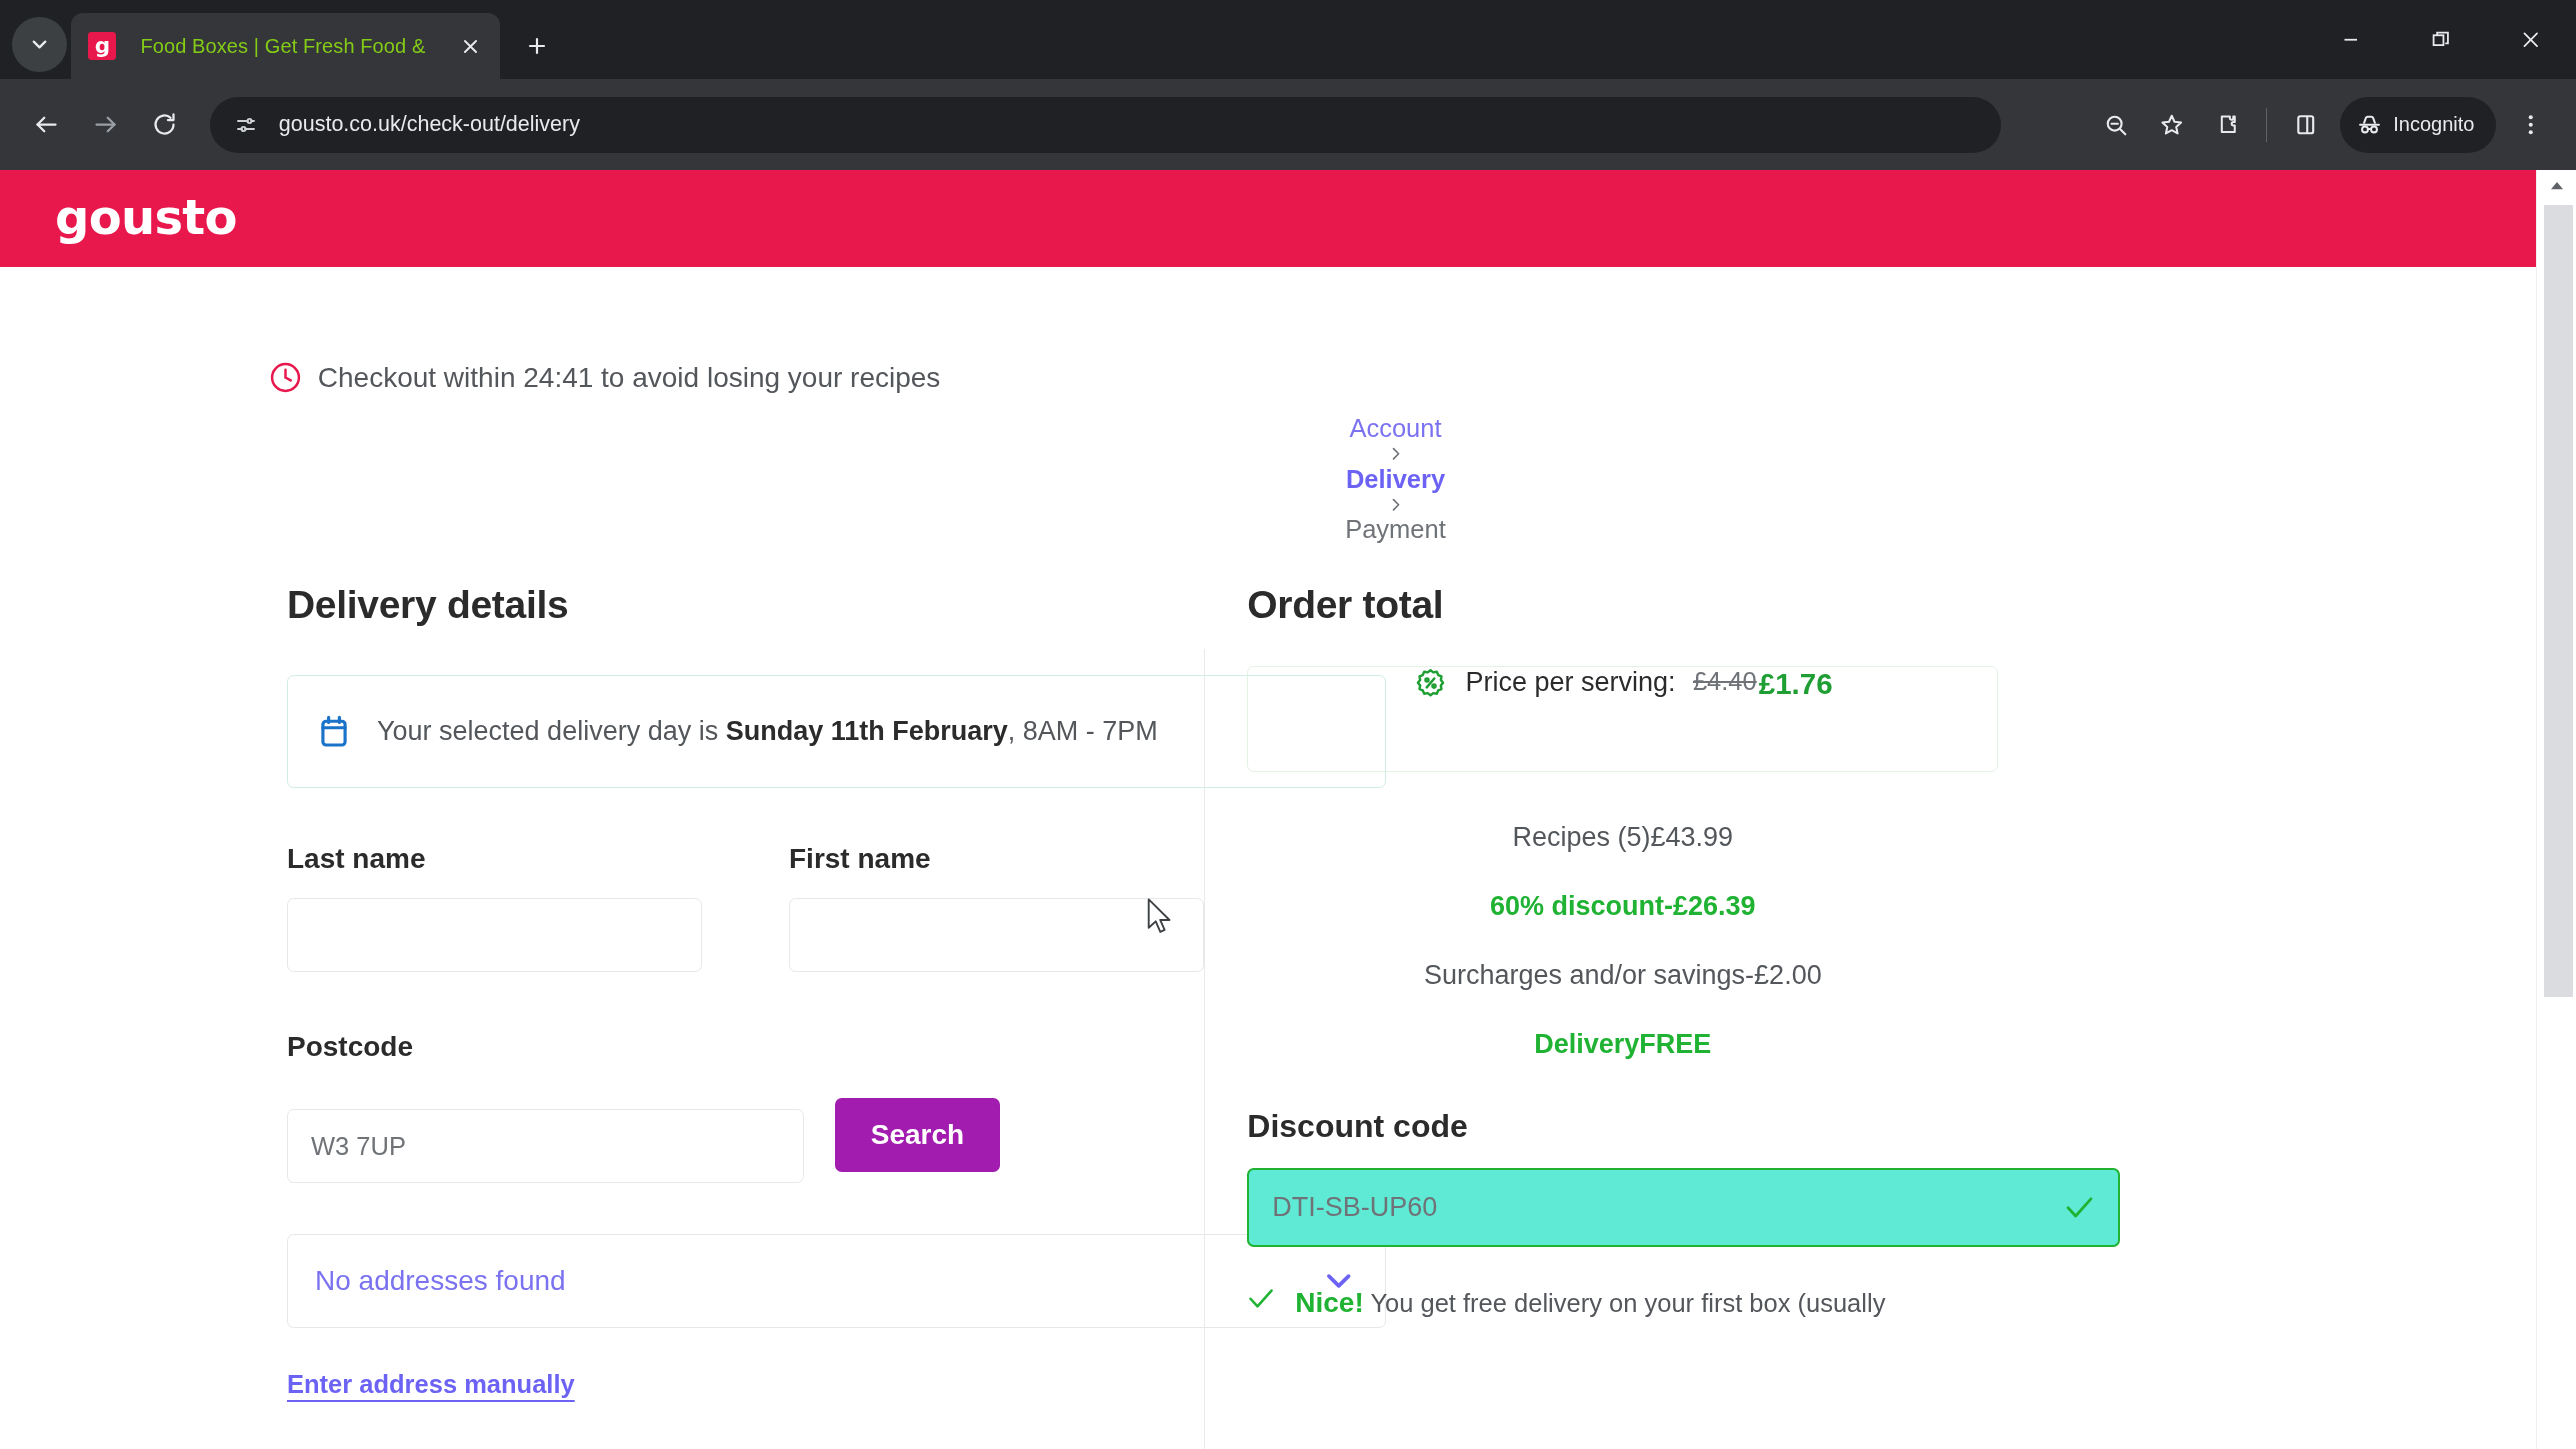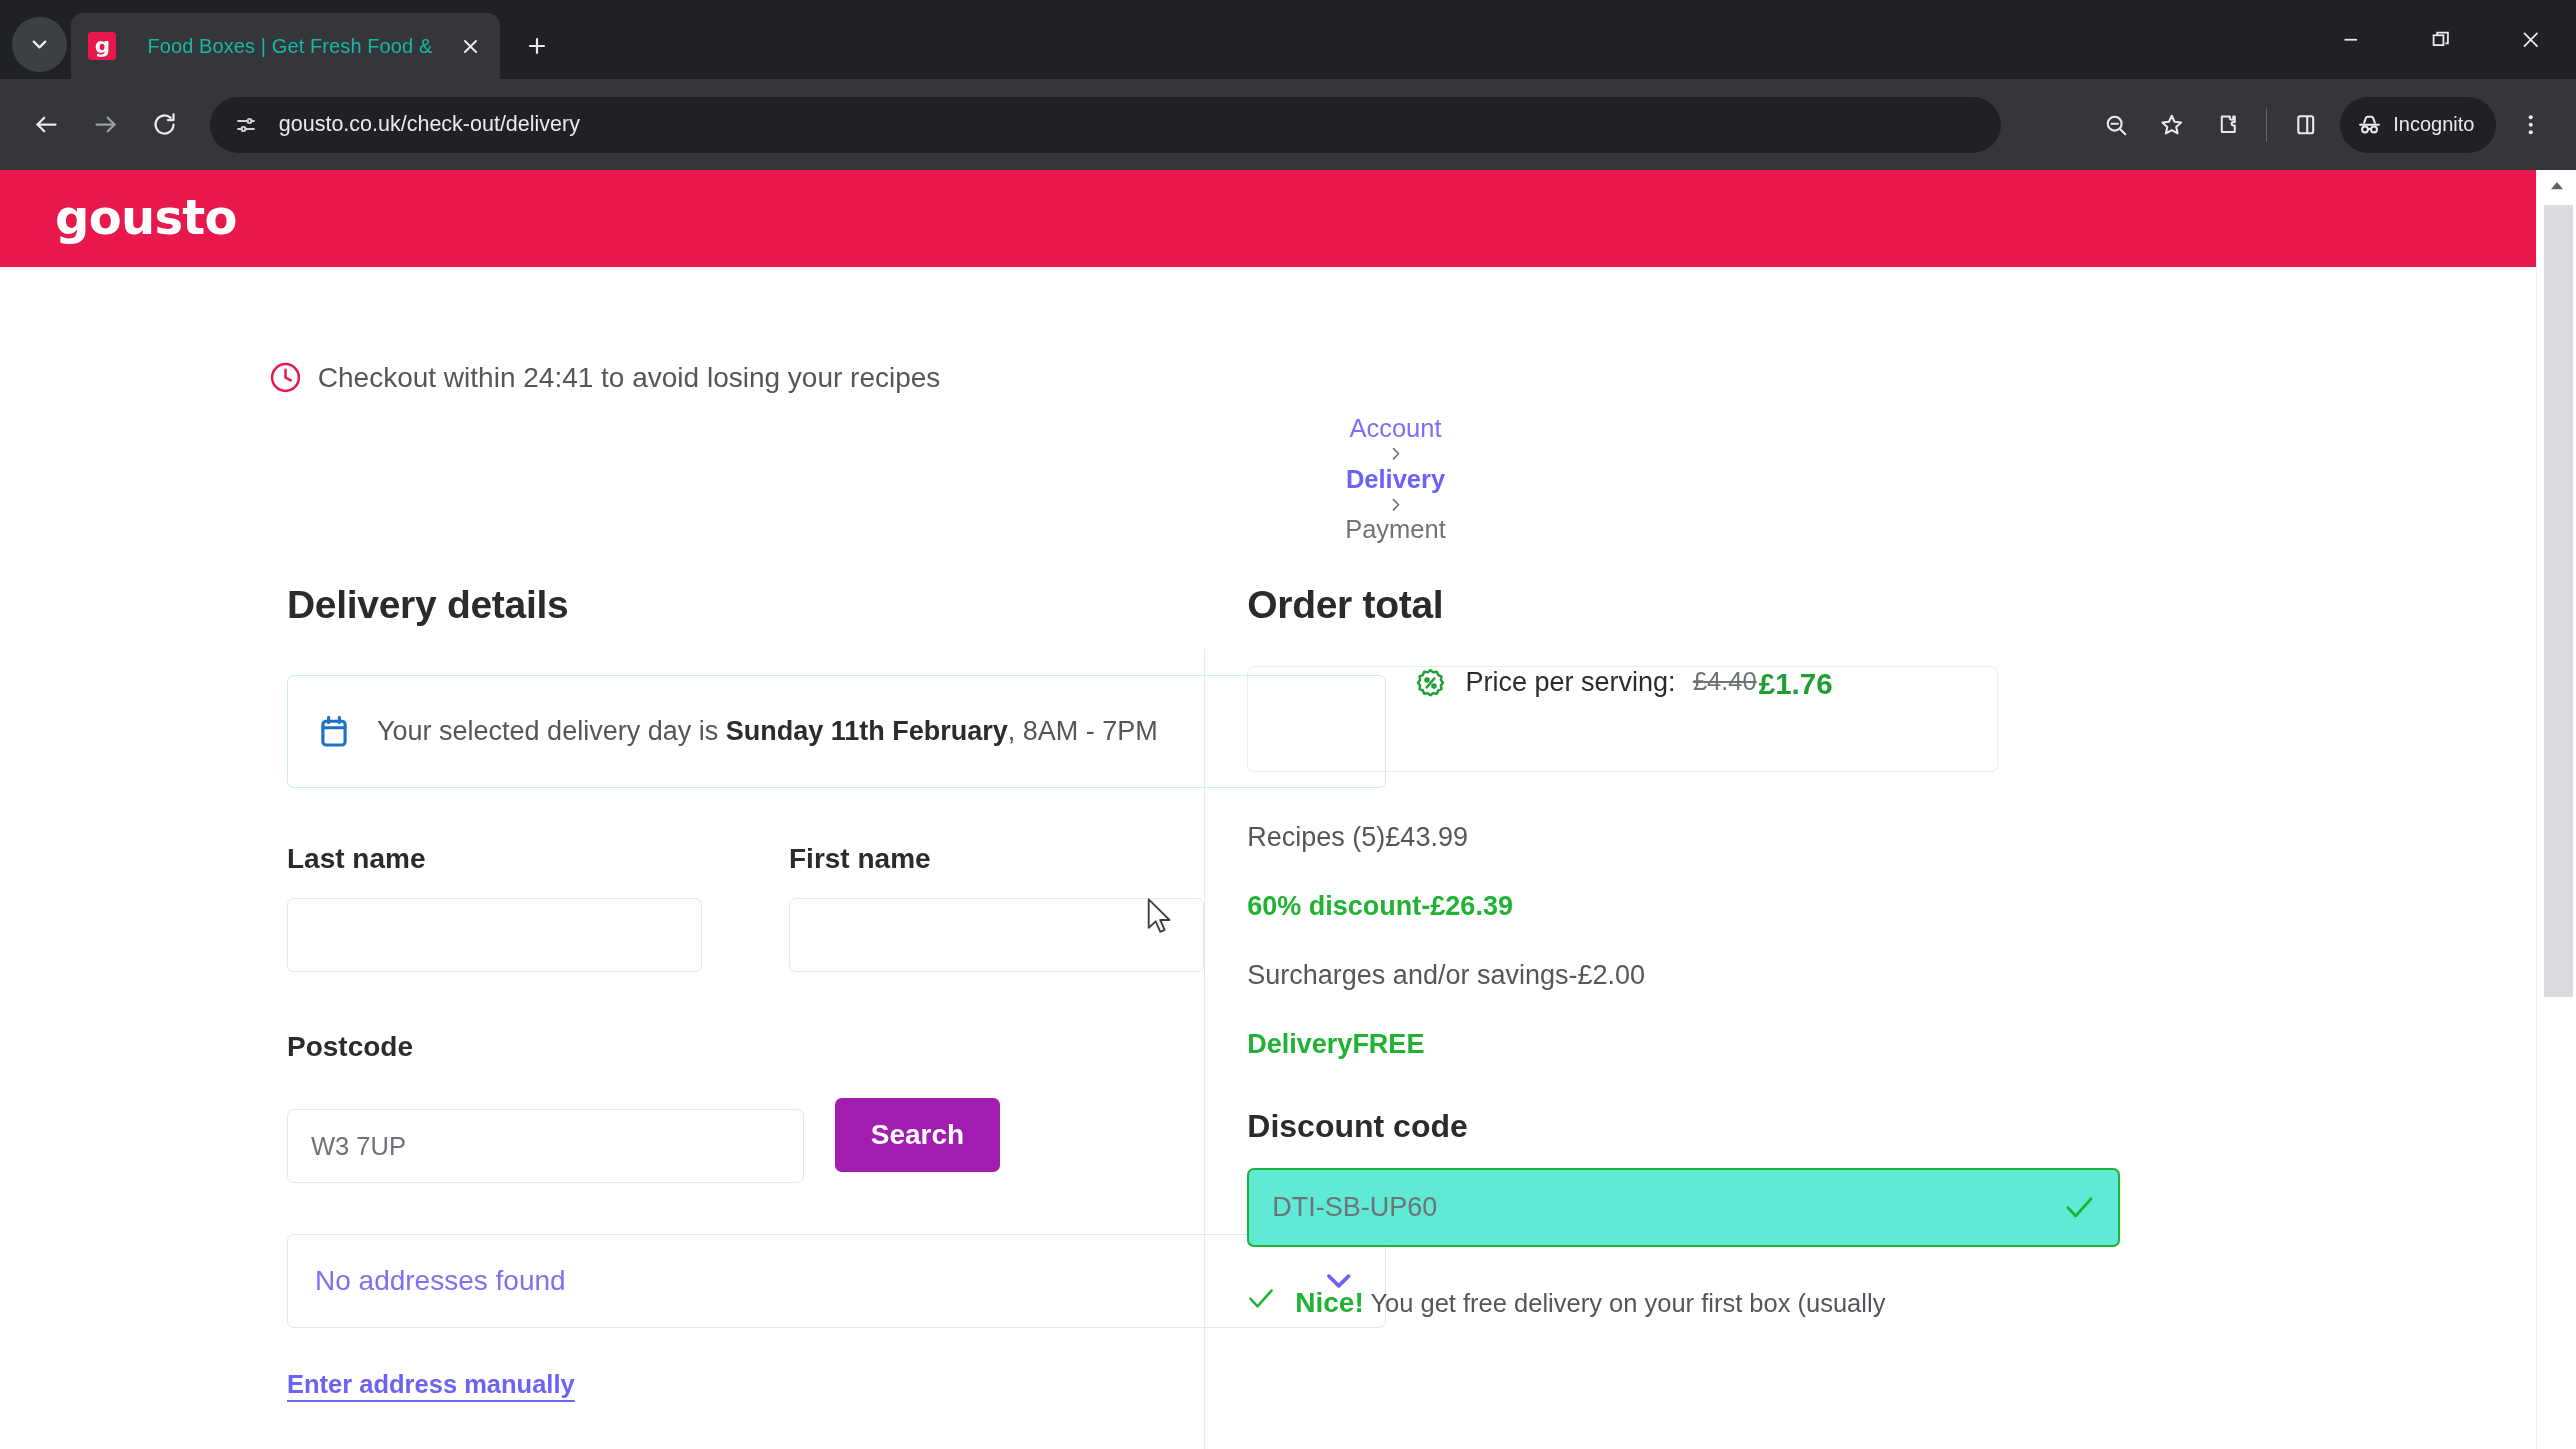--- a/index.html
+++ b/index.html
@@ -32,21 +32,21 @@
     position: relative; flex: 0 0 auto;
   }
   .favicon {
     width: 28px; height: 28px; background: #e8174c;
     border-radius: 3.4px; flex: 0 0 auto;
     display: flex; align-items: center; justify-content: center;
     color: #fff; font-size: 21.5px; font-weight: 700; line-height: 1;
     font-family: "DejaVu Sans", sans-serif;
   }
   .tabtitle {
-    color: #14b8a6; font-size: 20px; margin-left: 31px;
+    color: #84cc16; font-size: 20px; margin-left: 24px;
     white-space: nowrap; overflow: hidden;
     flex: 1 1 auto; letter-spacing: 0.1px;
   }
   .tabclose {
     width: 35px; height: 35px; flex: 0 0 auto;
     display: flex; align-items: center; justify-content: center;
     color: #e8eaed;
   }
   .tabclose svg { width: 19px; height: 19px; }
   .newtab {
@@ -215,21 +215,21 @@
     display: flex; justify-content: center;
   }
   .ppsicon { width: 35px; height: 35px; color: #1f9e33; flex:0 0 auto; }
   .ppsicon svg { width: 35px; height: 35px; display:block; }
   .ppslabel { font-size: 27px; color: #2b2b2b; margin-left: 17.4px; }
   .ppsold { font-size: 25.5px; color: #6f7378; text-decoration: line-through; margin-left: 17.4px; }
   .ppsnew { font-size: 29.5px; color: #1f9e33; font-weight: 700; margin-left: 2px; }
 
   .line {
     width: 751px; display: flex; align-items: baseline;
-    justify-content: flex-start; margin-top: 38px;
+    justify-content: center; margin-top: 38px;
     font-size: 27px; color: #53565a;
   }
   .line.first { margin-top: 50px; }
   .line.green { color: #1fb233; font-weight: 700; }
   .line.green .val { color: #1fb233; font-weight: 700; }
   .line.total { font-weight: 700; color: #2b2b2b; font-size: 29.5px; margin-top: 42px; }
   .line.total .val { font-weight: 700; color: #2b2b2b; }
   .line .val { color: #53565a; }
 
   .dclabel { margin-top: 48px; font-size: 32px; font-weight: 700; color: #2b2b2b; }

